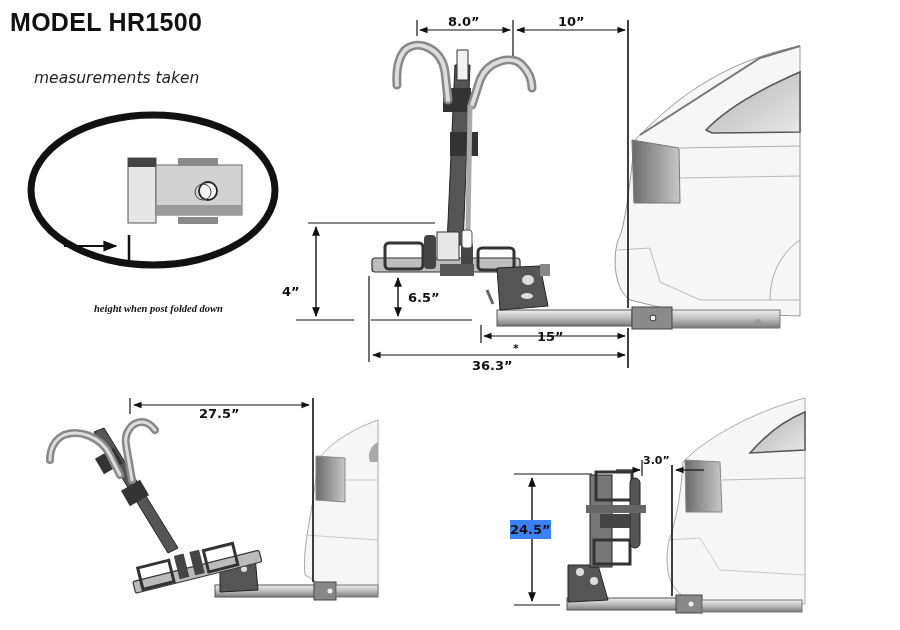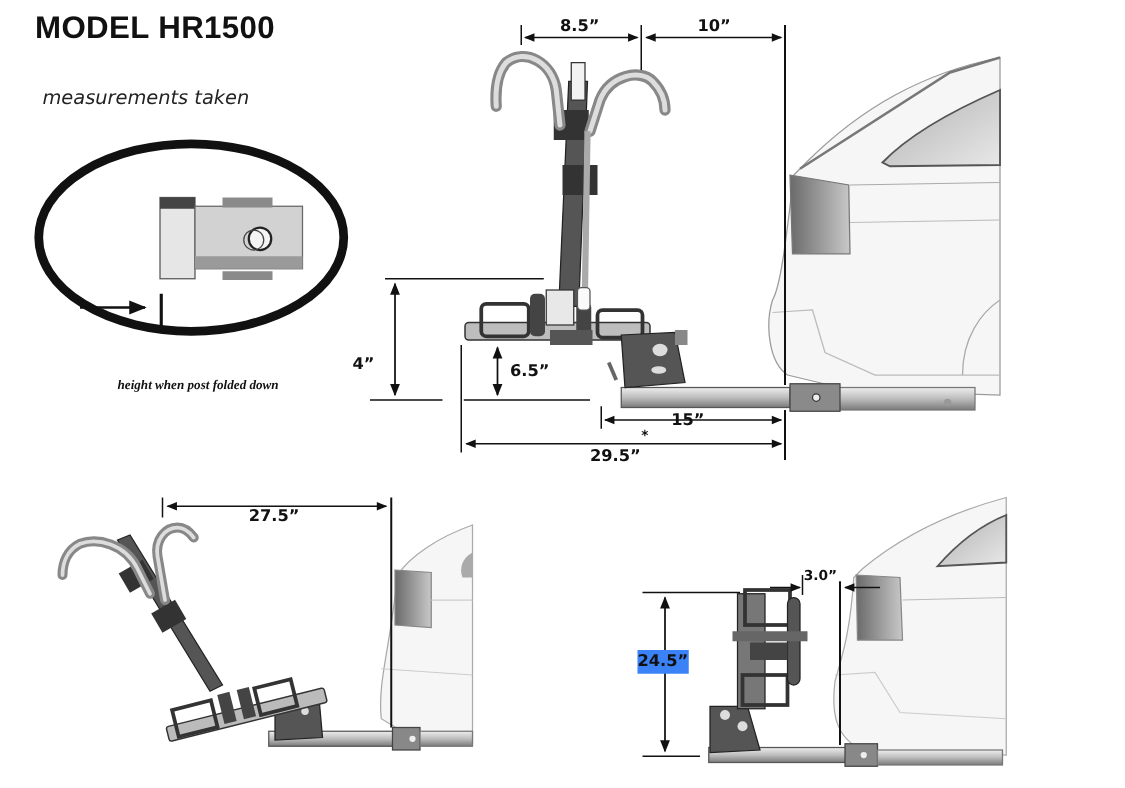--- a/index.html
+++ b/index.html
@@ -1,18 +1,18 @@
 <!DOCTYPE html>
 <html><head>
 <meta charset="utf-8">
 <style>
   html, body { margin: 0; padding: 0; background: #ffffff; }
   body { width: 900px; height: 630px; position: relative; overflow: hidden; font-family: "Liberation Sans", "DejaVu Sans", sans-serif; color: #111; }
   .abs { position: absolute; }
-  .title { left: 28px; top: 8px; font-size: 25px; font-weight: bold; letter-spacing: 0.3px; color: #111; }
+  .title { left: 10px; top: 8px; font-size: 25px; font-weight: bold; letter-spacing: 0.3px; color: #111; }
   .note { left: 34px; top: 68px; font-size: 15.5px; font-style: italic; line-height: 20px; font-family: "DejaVu Sans", sans-serif; color: #222; }
   .note u { font-weight: bold; }
   .dim { font-size: 13px; font-weight: bold; font-family: "DejaVu Sans", sans-serif; color: #111; white-space: nowrap; }
   .small-note { font-size: 10.5px; font-weight: bold; font-style: italic; font-family: "DejaVu Sans", sans-serif; color: #111; white-space: nowrap; }
   svg { position: absolute; left: 0; top: 0; }
 </style>
 </head>
 <body>
 
 <svg width="900" height="630" viewBox="0 0 900 630">
@@ -203,25 +203,25 @@
     </g>
   </g>
 </svg>
 
 <div class="abs title">MODEL HR1500</div>
 
 <div class="abs note">
   <div>measurements taken</div>
 </div>
 
-<div class="abs dim" style="left:448px; top:14px;">8.5”</div>
+<div class="abs dim" style="left:448px; top:14px;">8.0”</div>
 <div class="abs dim" style="left:558px; top:14px;">10”</div>
 <div class="abs dim" style="left:282px; top:284px;">4”</div>
 <div class="abs small-note" style="left:94px; top:303px;font-family:Liberation Serif, serif;">height when post folded down</div>
 <div class="abs dim" style="left:408px; top:290px;">6.5”</div>
 <div class="abs dim" style="left:537px; top:329px;">15”</div>
 <div class="abs dim" style="left:513px; top:342px; font-size:11px;">*</div>
-<div class="abs dim" style="left:472px; top:358px;">29.5”</div>
+<div class="abs dim" style="left:472px; top:358px;">36.3”</div>
 
 <div class="abs dim" style="left:196px; top:406px; background:#fff; padding:0 3px;">27.5”</div>
 
 <div class="abs dim" style="left:643px; top:454px; font-size:11px;">3.0”</div>
 <div class="abs dim" style="left:510px; top:520px; background:#3b82f6; padding:2px 0;">24.5”</div>
 
 </body></html>

